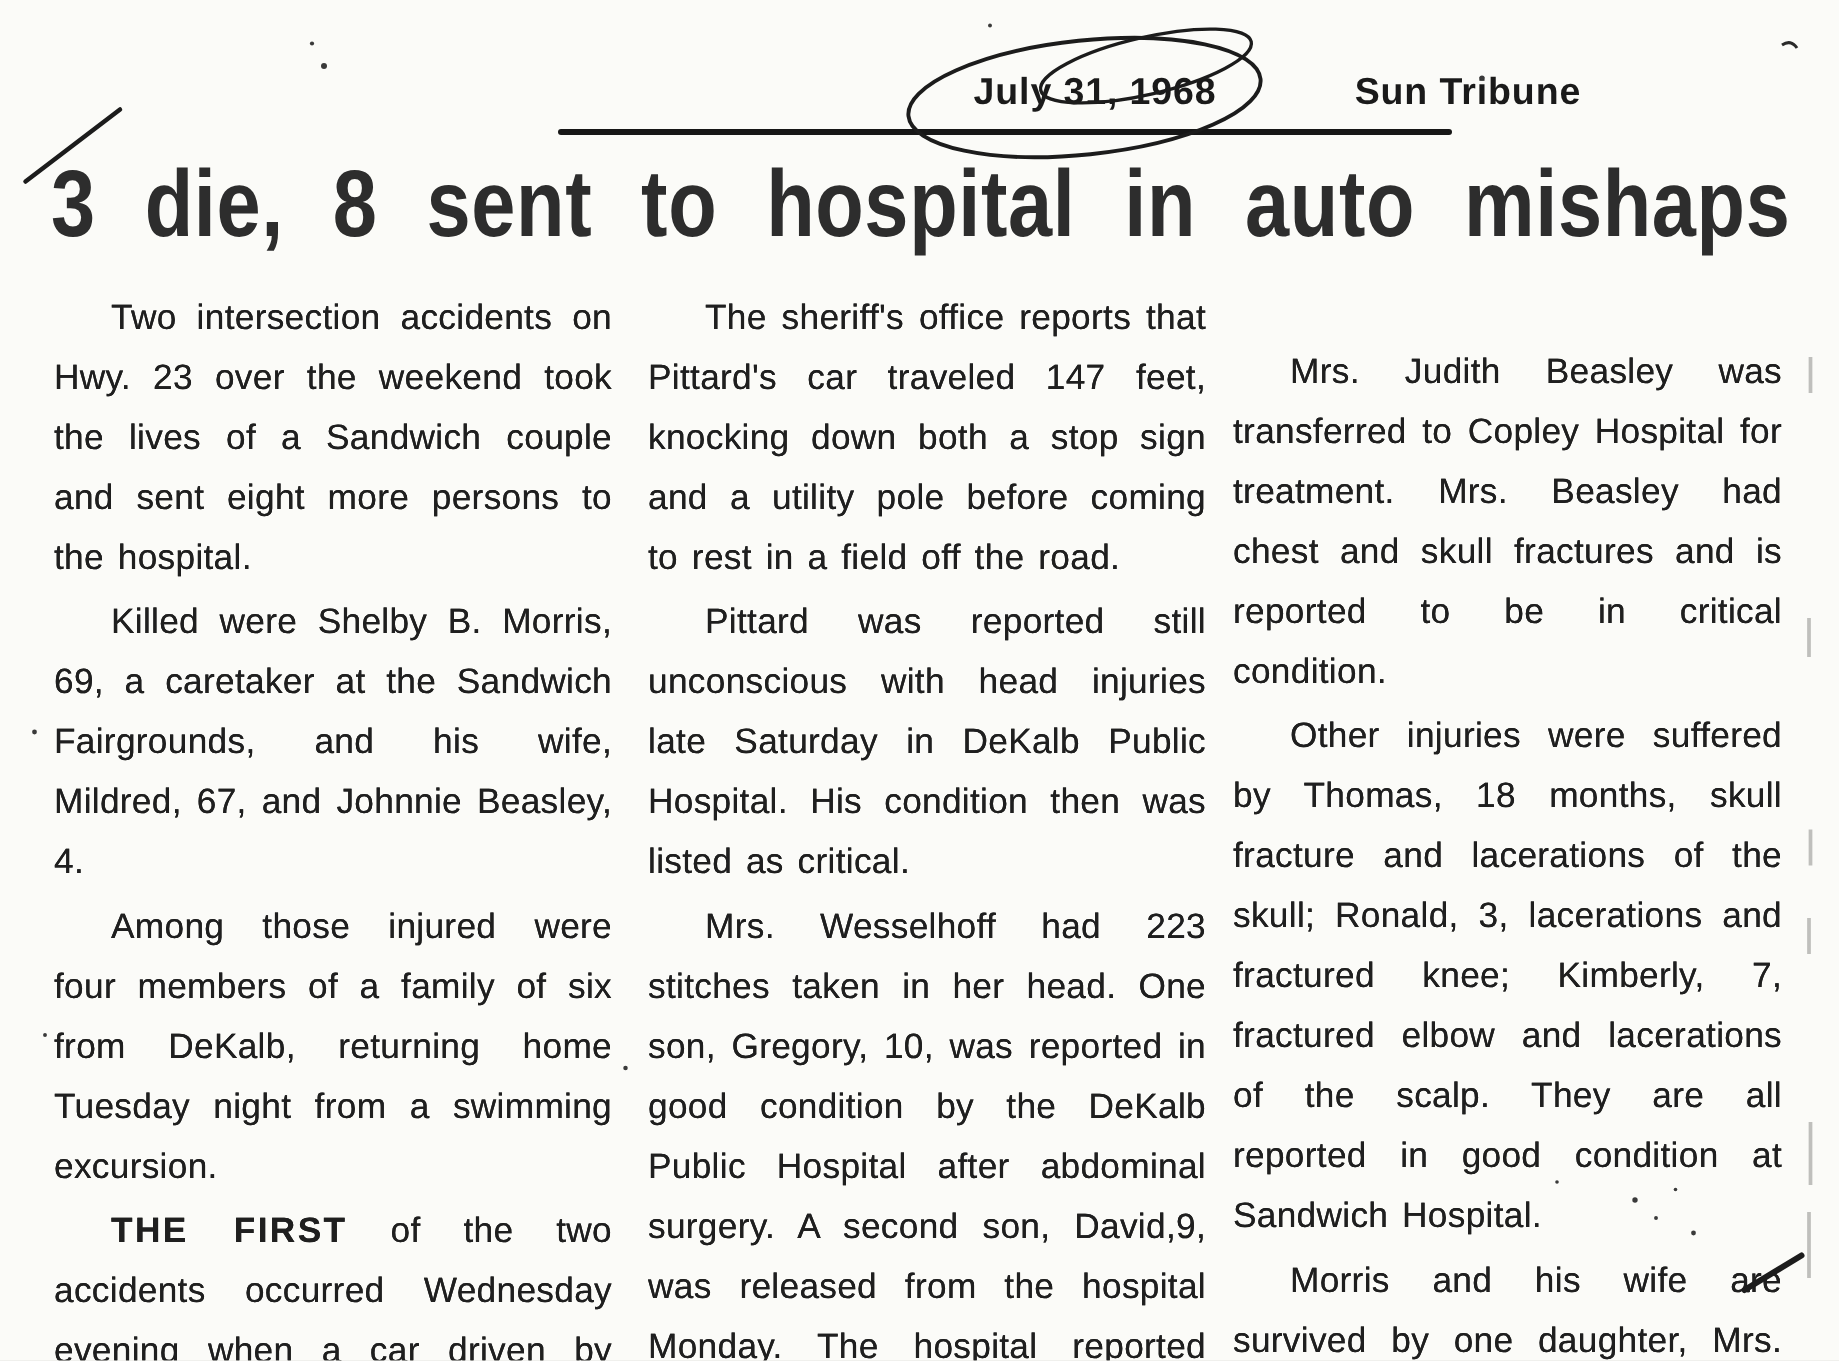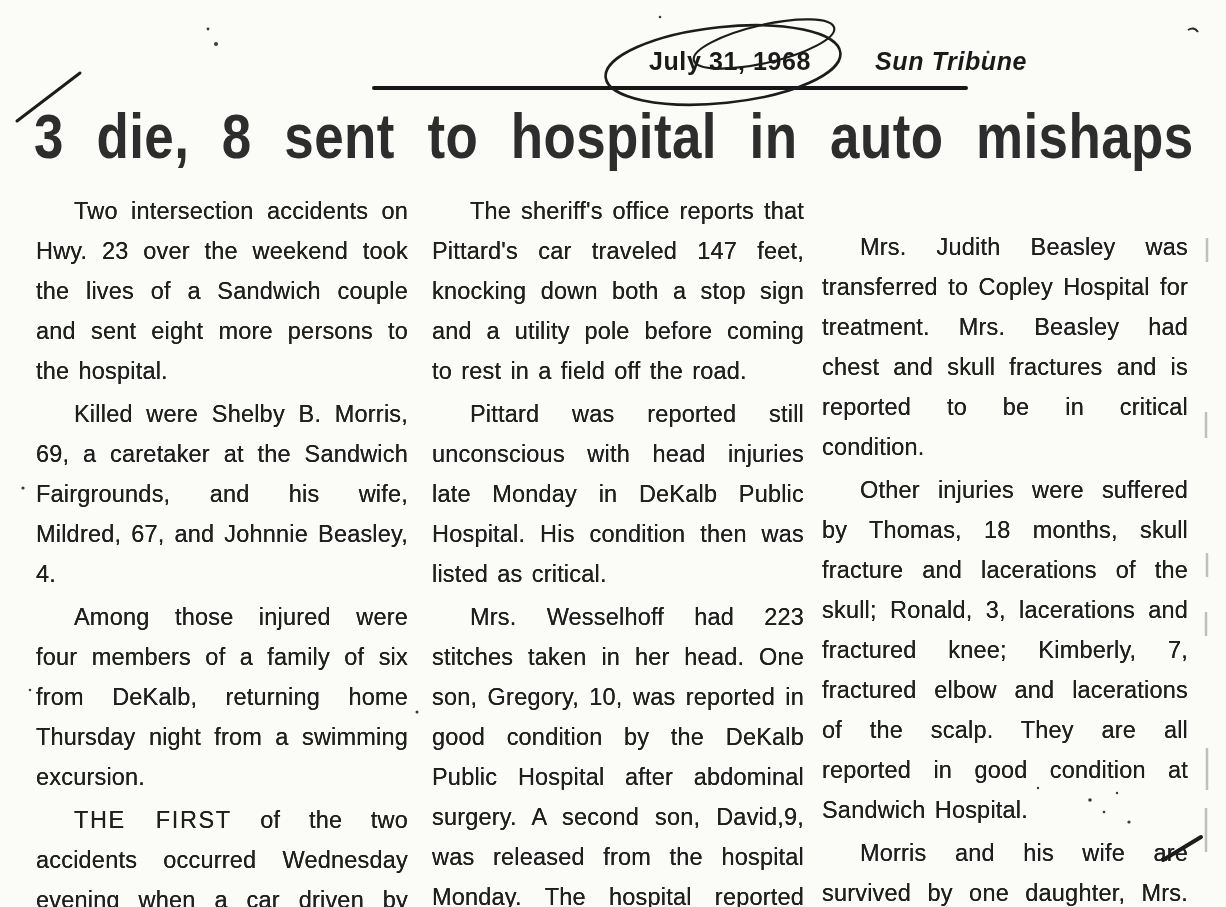--- a/index.html
+++ b/index.html
@@ -7,21 +7,21 @@
     position:relative; width:1226px; height:907px;
     background:#fbfbf8; overflow:hidden;
     font-family:"Liberation Sans", sans-serif; color:#1f1f1f;
   }
   
   .dateline {
     position:absolute; top:47px; left:649px;
     font-size:25px; font-weight:700; letter-spacing:.6px; color:#1a1a1a;
     white-space:nowrap;
   }
-  .dateline .src { margin-left:64px;font-style:italic; }
+  .dateline .src { margin-left:92px; }
   .rule {
     position:absolute; left:372px; top:86px; width:596px; height:4px;
     background:#171717; border-radius:2px;
   }
   .headline {
     position:absolute; left:34px; top:100px; margin:0;
     font-size:63px; font-weight:700; color:#2d2d2d;
     letter-spacing:.5px; word-spacing:.33em; white-space:nowrap;
     transform:scaleX(.84); transform-origin:left top;
   }
@@ -31,46 +31,46 @@
     font-size:23.5px; line-height:40px; text-align:justify;
   }
   .col-1 { left:36px;  width:372px; }
   .col-2 { left:404px; width:372px;margin-left:28px; }
   .col-3 { left:822px; width:366px;margin-top:36px; }
   .para {
     margin:0 0 3px 0; text-indent:38px;
     word-spacing:2.5px; letter-spacing:.2px;
     text-shadow:0 0 .4px currentColor; 
   }
-  .lead { font-weight:400; letter-spacing:1.6px; }
+  .lead { font-weight:700; letter-spacing:1.6px; }
   
   .marks { position:absolute; left:0; top:0; pointer-events:none; }
 </style>
 </head>
 <body>
 
 <div class="page">
 
   <div class="dateline">
     <span>July 31, 1968</span><span class="src">Sun Tribune</span>
   </div>
   <div class="rule"></div>
 
   <h1 class="headline">3 die, 8 sent to hospital in auto mishaps</h1>
 
   <div class="col col-1">
     <p class="para"><span>Two intersection accidents on Hwy. 23 over the weekend took the lives of a Sandwich couple and sent eight more persons to the hospital.</span></p>
     <p class="para"><span>Killed were Shelby B. Morris, 69, a caretaker at the Sandwich Fairgrounds, and his wife, Mildred, 67, and Johnnie Beasley, 4.</span></p>
-    <p class="para"><span>Among those injured were four members of a family of six from DeKalb, returning home Thursday night from a swimming excursion.</span></p>
+    <p class="para"><span>Among those injured were four members of a family of six from DeKalb, returning home Tuesday night from a swimming excursion.</span></p>
     <p class="para"><span class="lead">THE FIRST</span><span> of the two accidents occurred Wednesday evening when a car driven by Donald M. Pittard, Hinckley, drove onto Hwy. 23 from Perry Rd. and collided with a car driven by Mrs. Nancy Wesselhoff, 404 Birchwood Ln., DeKalb.</span></p>
   </div>
 
   <div class="col col-2">
     <p class="para"><span>The sheriff's office reports that Pittard's car traveled 147 feet, knocking down both a stop sign and a utility pole before coming to rest in a field off the road.</span></p>
-    <p class="para"><span>Pittard was reported still unconscious with head injuries late Monday in DeKalb Public Hospital. His condition then was listed as critical.</span></p>
+    <p class="para"><span>Pittard was reported still unconscious with head injuries late Saturday in DeKalb Public Hospital. His condition then was listed as critical.</span></p>
     <p class="para"><span>Mrs. Wesselhoff had 223 stitches taken in her head. One son, Gregory, 10, was reported in good condition by the DeKalb Public Hospital after abdominal surgery. A second son, David,9, was released from the hospital Monday. The hospital reported Mrs. Wesselhoff's condition as good.</span></p>
     <p class="para"><span class="lead">FIRST OF</span><span> the Beasley family members are hospitalized.</span></p>
   </div>
 
   <div class="col col-3">
     <p class="para"><span>Mrs. Judith Beasley was transferred to Copley Hospital for treatment. Mrs. Beasley had chest and skull fractures and is reported to be in critical condition.</span></p>
     <p class="para"><span>Other injuries were suffered by Thomas, 18 months, skull fracture and lacerations of the skull; Ronald, 3, lacerations and fractured knee; Kimberly, 7, fractured elbow and lacerations of the scalp. They are all reported in good condition at Sandwich Hospital.</span></p>
     <p class="para"><span>Morris and his wife are survived by one daughter, Mrs. Cecil Warrington of Hampshire; and three sons, Paul B. of Geneva, Kenneth B. and Leon G. of Sandwich; and six grandchildren.</span></p>
   </div>
 

